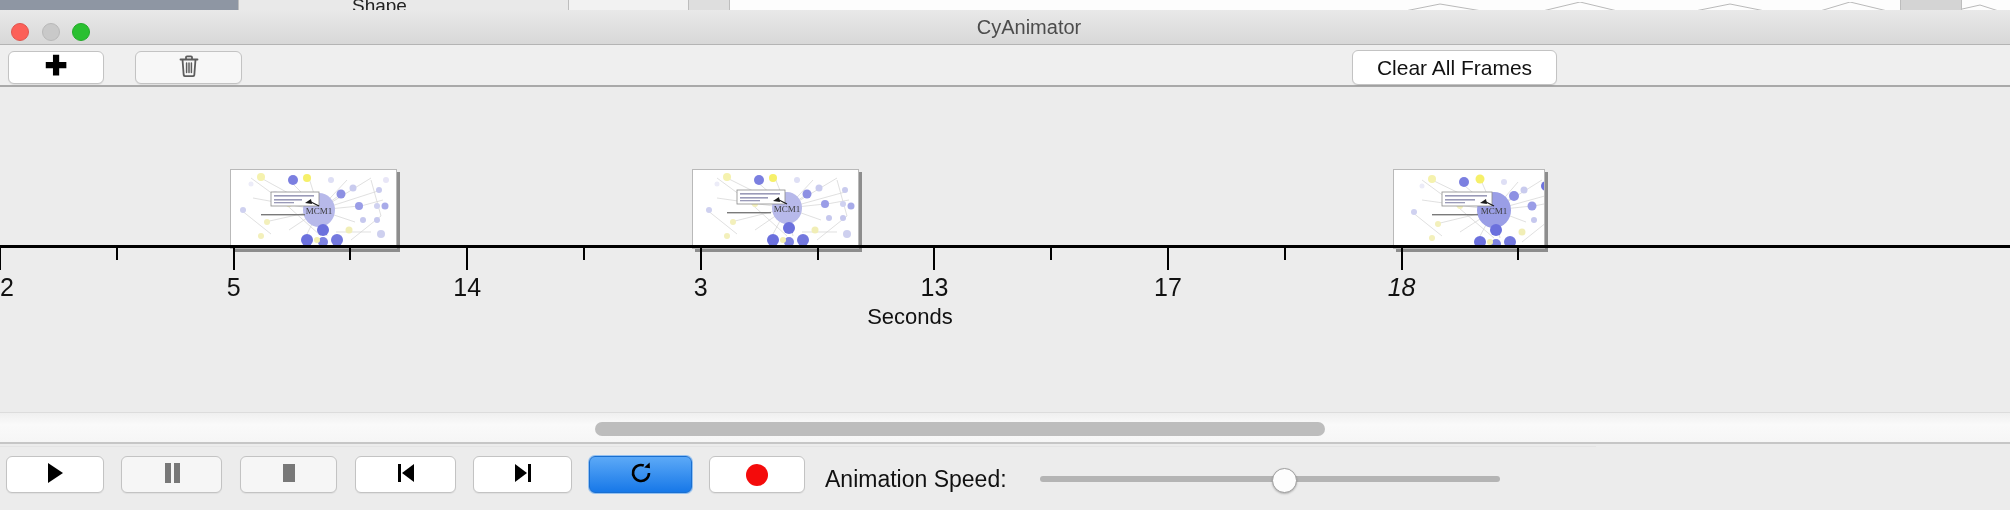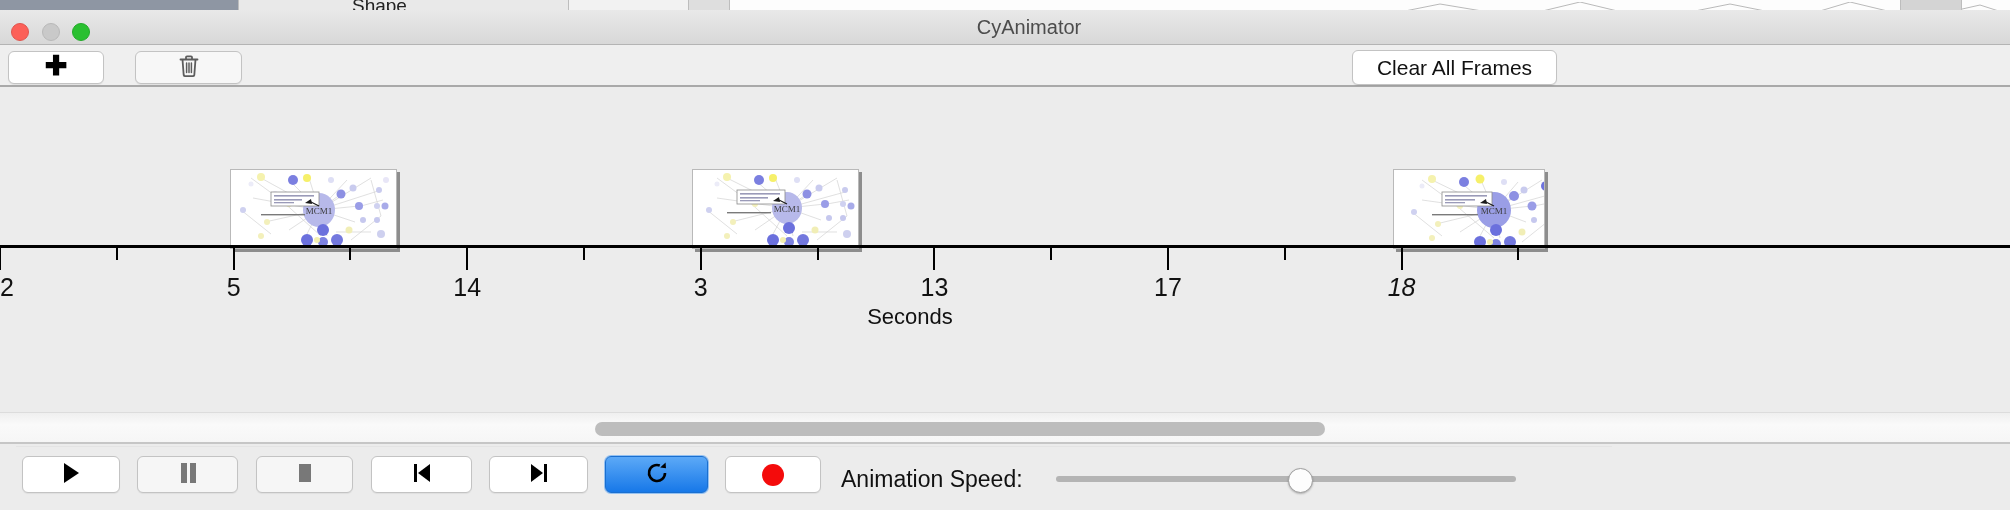--- a/index.html
+++ b/index.html
@@ -192,21 +192,21 @@
     left: 595px; top: 9px;
     width: 730px; height: 14px;
     background: #bdbdbd;
     border-radius: 7px;
     cursor: pointer;
   }
 
   
   .transport {
     position: absolute;
-    left: 16px; top: 446px;
+    left: 0; top: 446px;
     width: 1596px; height: 64px;
     background: #ececec;
     border-top: 1px solid #e4e4e4;
   }
   .tbtn {
     position: absolute;
     top: 9px;
     height: 37px;
     box-sizing: border-box;
     border: 1px solid #c3c3c3;

